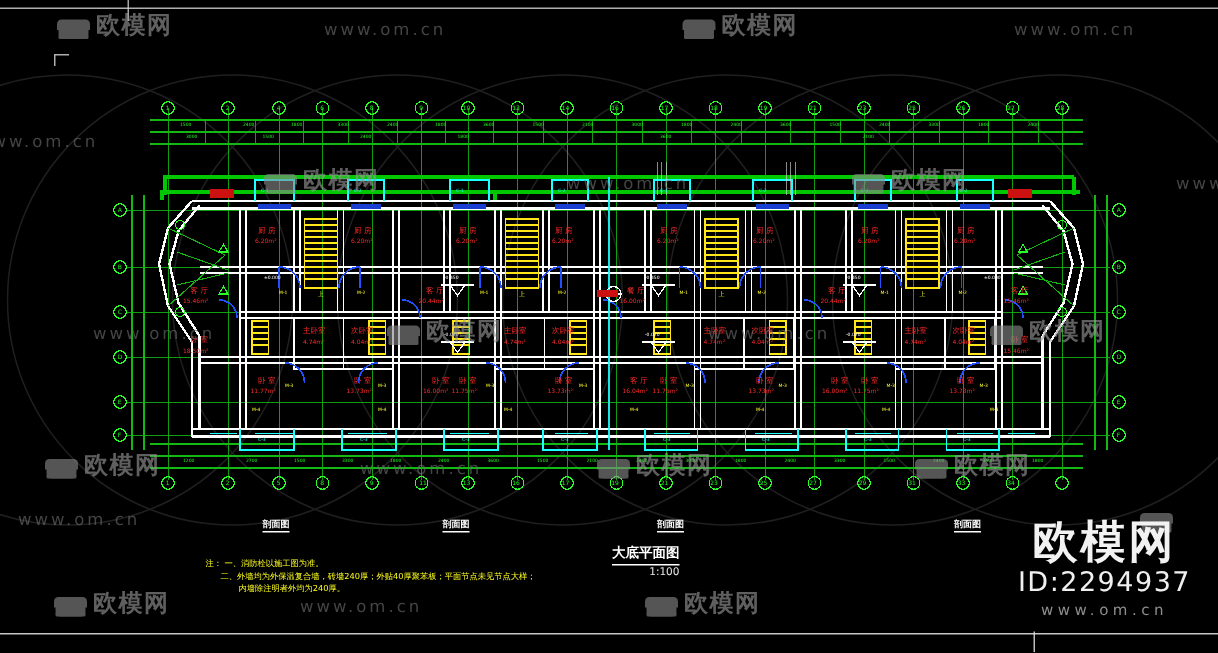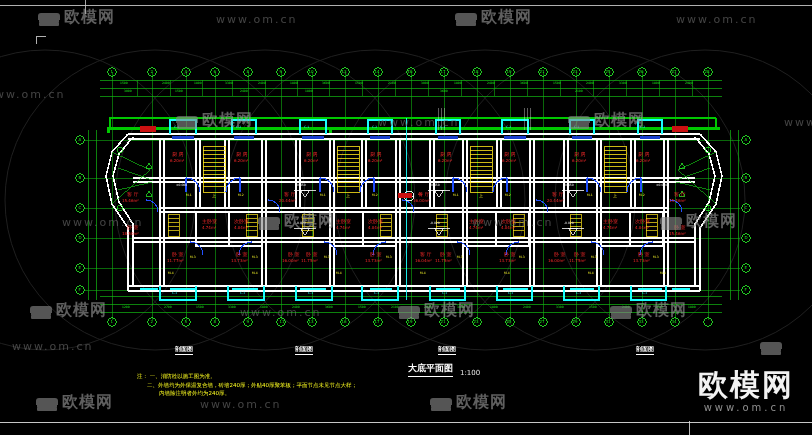--- a/index.html
+++ b/index.html
@@ -753,21 +753,21 @@
     <div class="t wht f3" style="left:564px;top:222px;">-0.020</div>
     <div class="t wht f3" style="left:176px;top:184px;">±0.000</div>
     <div class="t wht f3" style="left:656px;top:184px;">±0.000</div>
   </div>
 
   <div class="sec-lbl" style="left:175px;top:345px;">剖面图</div>
   <div class="sec-lbl" style="left:295px;top:345px;">剖面图</div>
   <div class="sec-lbl" style="left:438px;top:345px;">剖面图</div>
   <div class="sec-lbl" style="left:636px;top:345px;">剖面图</div>
 
-  <div class="title-blk" style="left:408px;top:362px;display:flex;align-items:flex-end;">
+  <div class="title-blk" style="left:408px;top:362px;display:flex;align-items:flex-end;flex-direction:column;">
     <span class="nm">大底平面图</span>
     <span class="sc">1:100</span>
   </div>
 
   <div class="notes" style="left:137px;top:372px;">
     <div>注： 一、消防栓以施工图为准。</div>
     <div style="padding-left:10px;">二、外墙均为外保温复合墙，砖墙240厚；外贴40厚聚苯板；平面节点未见节点大样；</div>
     <div style="padding-left:22px;">内墙除注明者外均为240厚。</div>
   </div>
 
@@ -851,16 +851,17 @@
     <div class="wm" style="left:12px;top:340px;">
       <span class="url">www.om.cn</span>
     </div>
     <div class="wm" style="left:760px;top:340px;">
       <span class="sofa"></span>
     </div>
   </div>
 
   <div class="wm-big">
     <div class="t1">欧模网</div>
+    <div class="t2">ID:2294937</div>
     <div class="t3">www.om.cn</div>
   </div>
 
 </div>
 
 </body></html>

